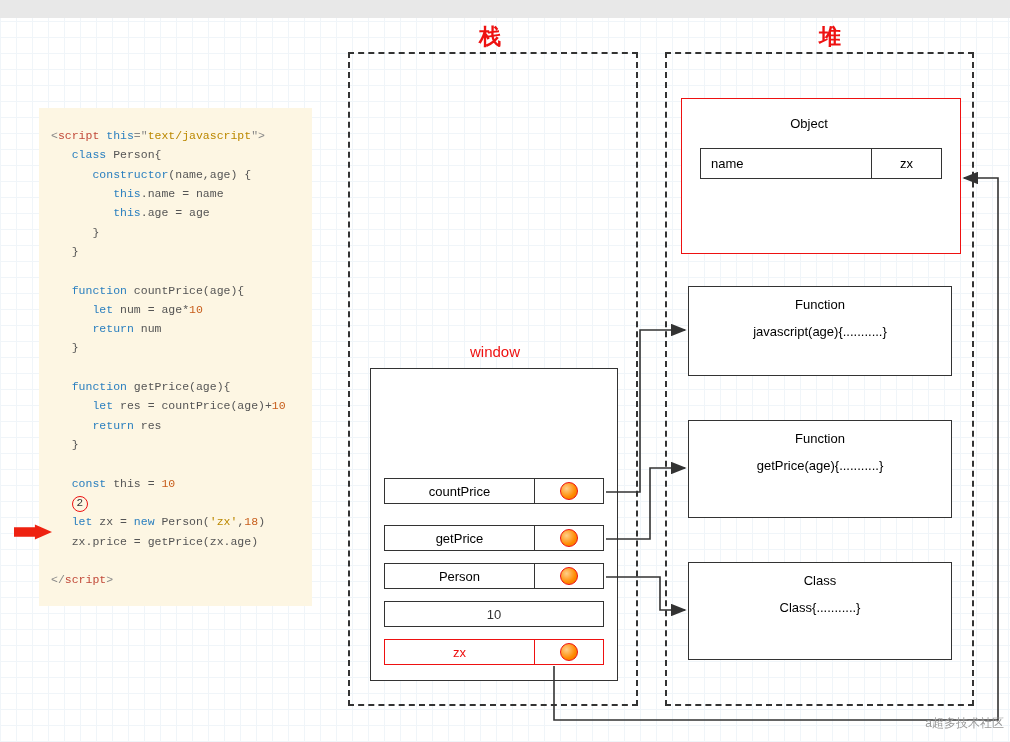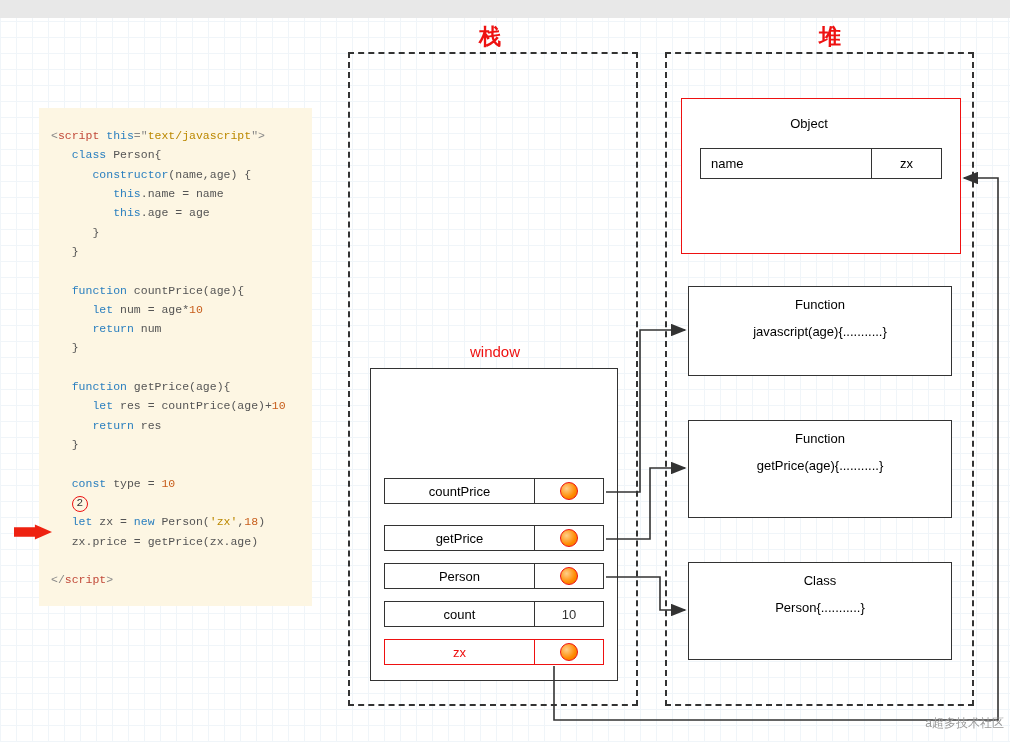--- a/index.html
+++ b/index.html
@@ -192,21 +192,21 @@
    <span class="t-blue">function</span><span> countPrice</span><span>(age){</span>
       <span class="t-blue">let </span><span>num = age*</span><span class="t-num">10</span>
       <span class="t-blue">return </span><span>num</span>
    <span>}</span>
 
    <span class="t-blue">function</span><span> getPrice</span><span>(age){</span>
       <span class="t-blue">let </span><span>res = countPrice(age)+</span><span class="t-num">10</span>
       <span class="t-blue">return </span><span>res</span>
    <span>}</span>
 
-   <span class="t-blue">const </span><span>type = </span><span class="t-num">10</span>
+   <span class="t-blue">const </span><span>this = </span><span class="t-num">10</span>
   <span class="circ2">2</span>
    <span class="t-blue">let </span><span>zx = </span><span class="t-blue">new</span><span> Person(</span><span class="t-str">'</span><span class="t-str">zx</span><span class="t-str">'</span><span>,</span><span class="t-num">18</span><span>)</span>
    <span>zx.price = getPrice(zx.age)</span>
 
 <span class="t-gray">&lt;/</span><span class="t-red">script</span><span class="t-gray">&gt;</span></div>
 
 <svg class="red-arrow" viewBox="0 0 40 16">
   <polygon points="0,3 22,3 22,0 40,8 22,16 22,13 0,13" fill="#e21"></polygon>
 </svg>
 
@@ -225,21 +225,20 @@
       <div class="orb"></div>
     </div>
 </div>
 <div class="slot" style="top:563px">
   <div class="label">Person</div>
   <div class="val">
       <div class="orb"></div>
     </div>
 </div>
 <div class="slot" style="top:601px">
-  <div class="label">count</div>
   <div class="val">10</div>
 </div>
 <div class="slot red" style="top:639px">
   <div class="label">zx</div>
   <div class="val">
       <div class="orb"></div>
     </div>
 </div>
 
 <div class="obj-box"></div>
@@ -256,21 +255,21 @@
 <div class="heap-box" style="top:286px;height:90px">
   <div class="h-title">Function</div>
   <div class="h-body">javascript(age){...........}</div>
 </div>
 <div class="heap-box" style="top:420px;height:98px">
   <div class="h-title">Function</div>
   <div class="h-body">getPrice(age){...........}</div>
 </div>
 <div class="heap-box" style="top:562px;height:98px">
   <div class="h-title">Class</div>
-  <div class="h-body">Person{...........}</div>
+  <div class="h-body">Class{...........}</div>
 </div>
 
 <svg class="arrows">
   <defs>
     <marker id="ah" markerWidth="10" markerHeight="8" refX="9" refY="4" orient="auto">
       <polygon points="0,0 10,4 0,8" fill="#333"></polygon>
     </marker>
   </defs>
 
   <path d="M 606 492 L 640 492 L 640 330 L 685 330" stroke="#333" stroke-width="1.6" fill="none" marker-end="url(#ah)"></path>

